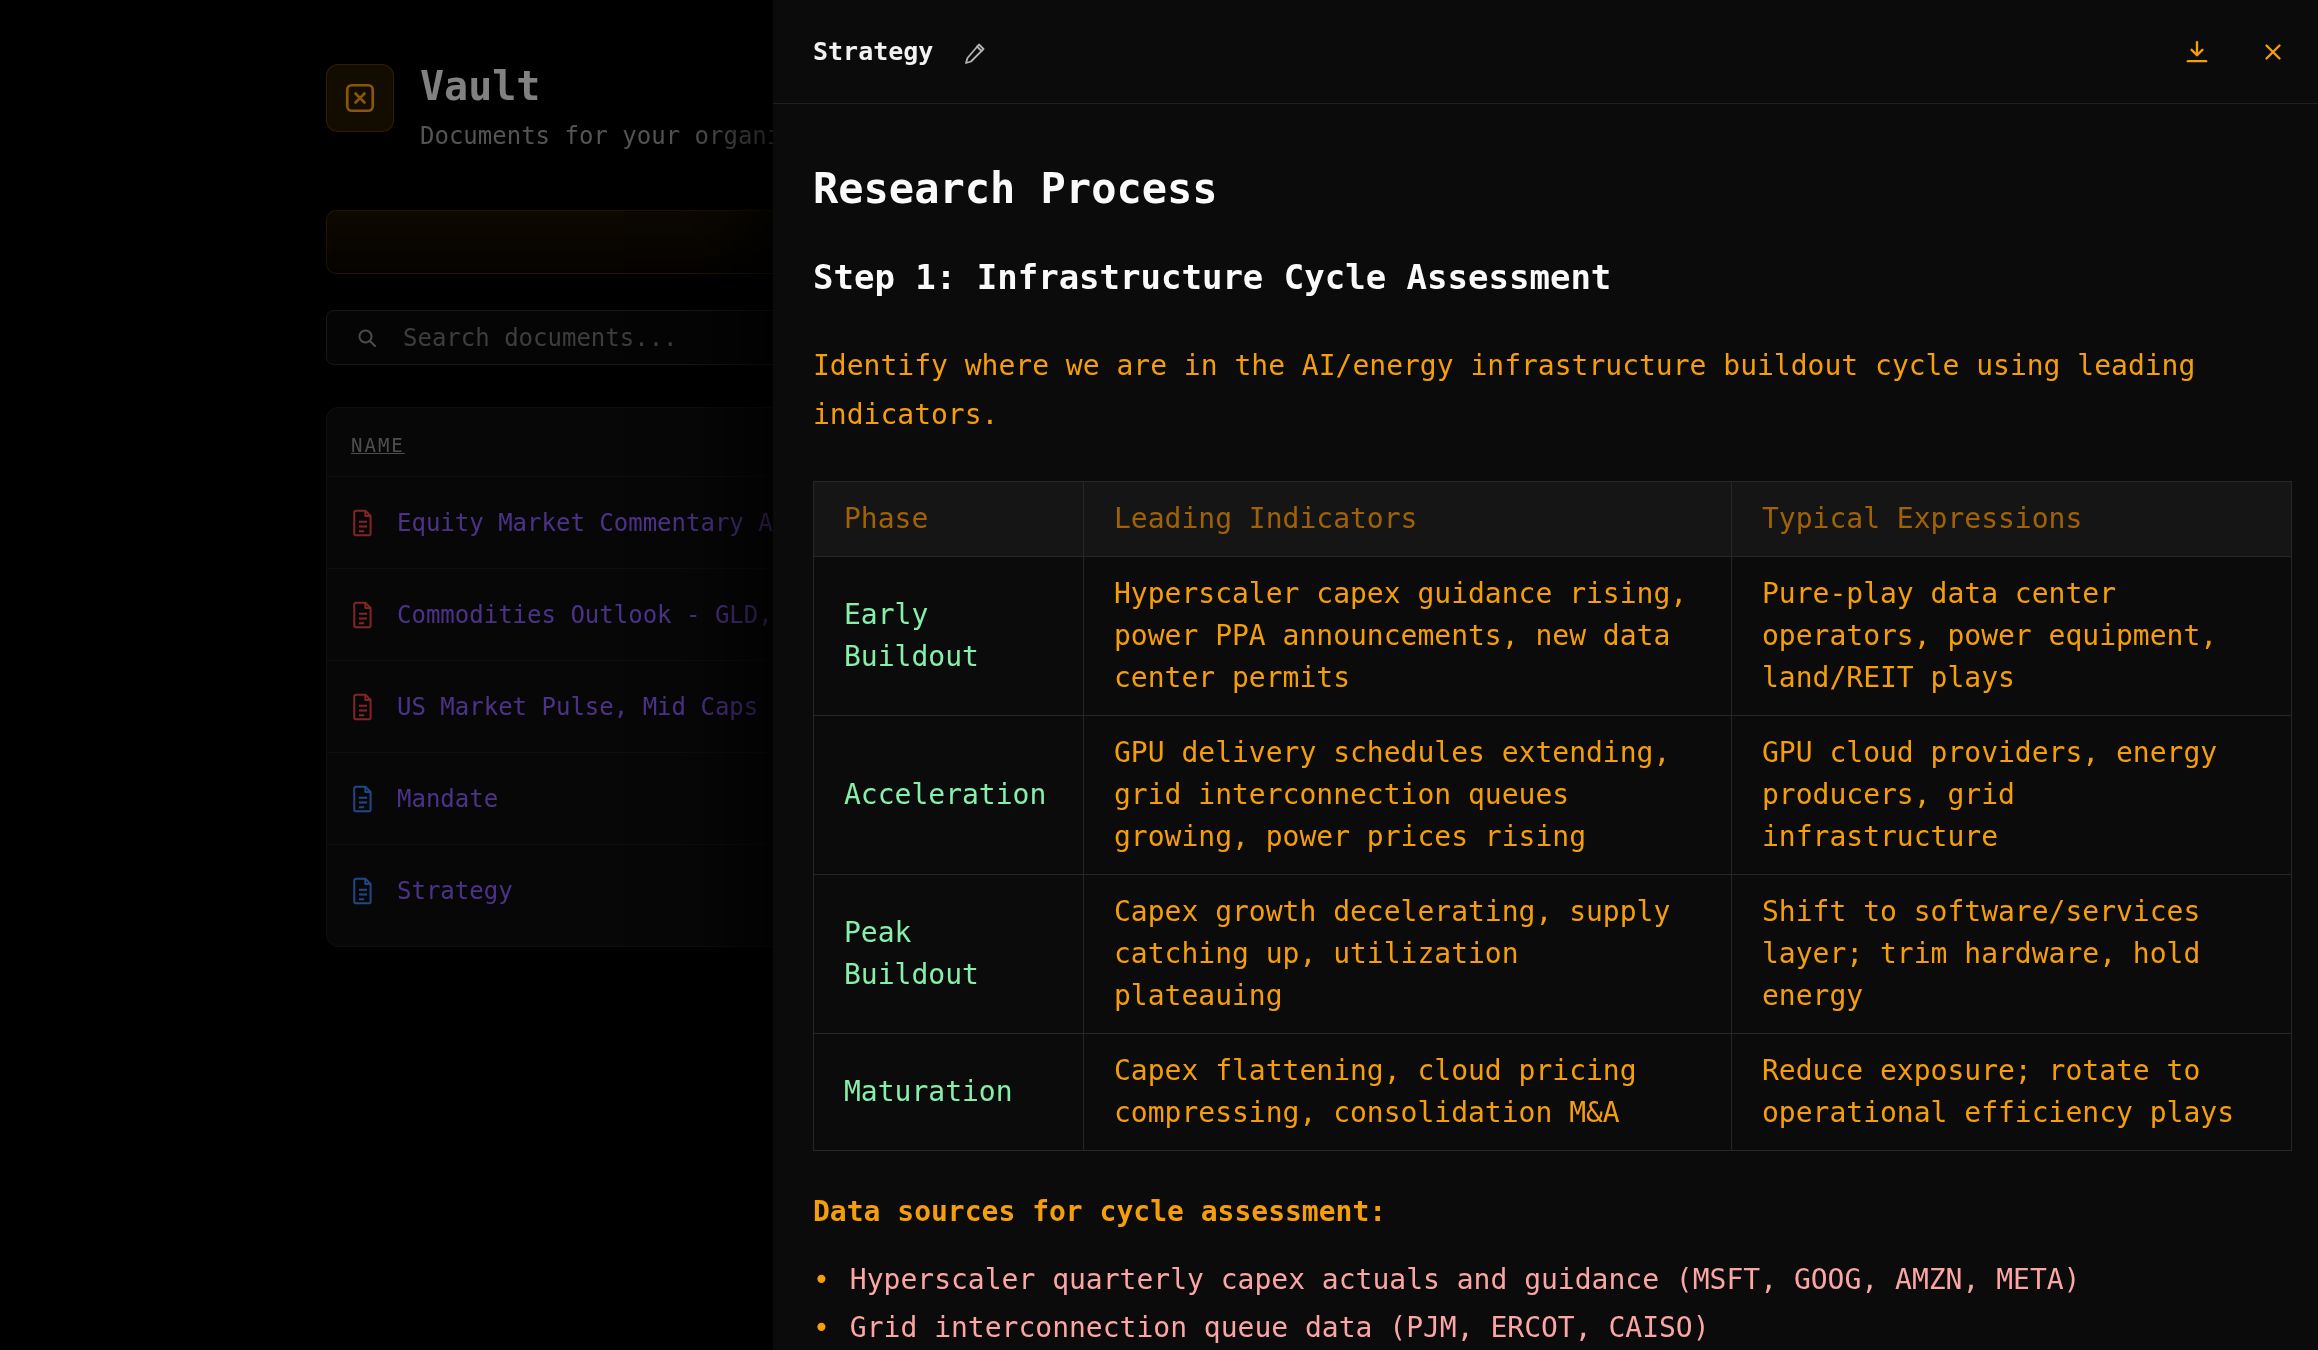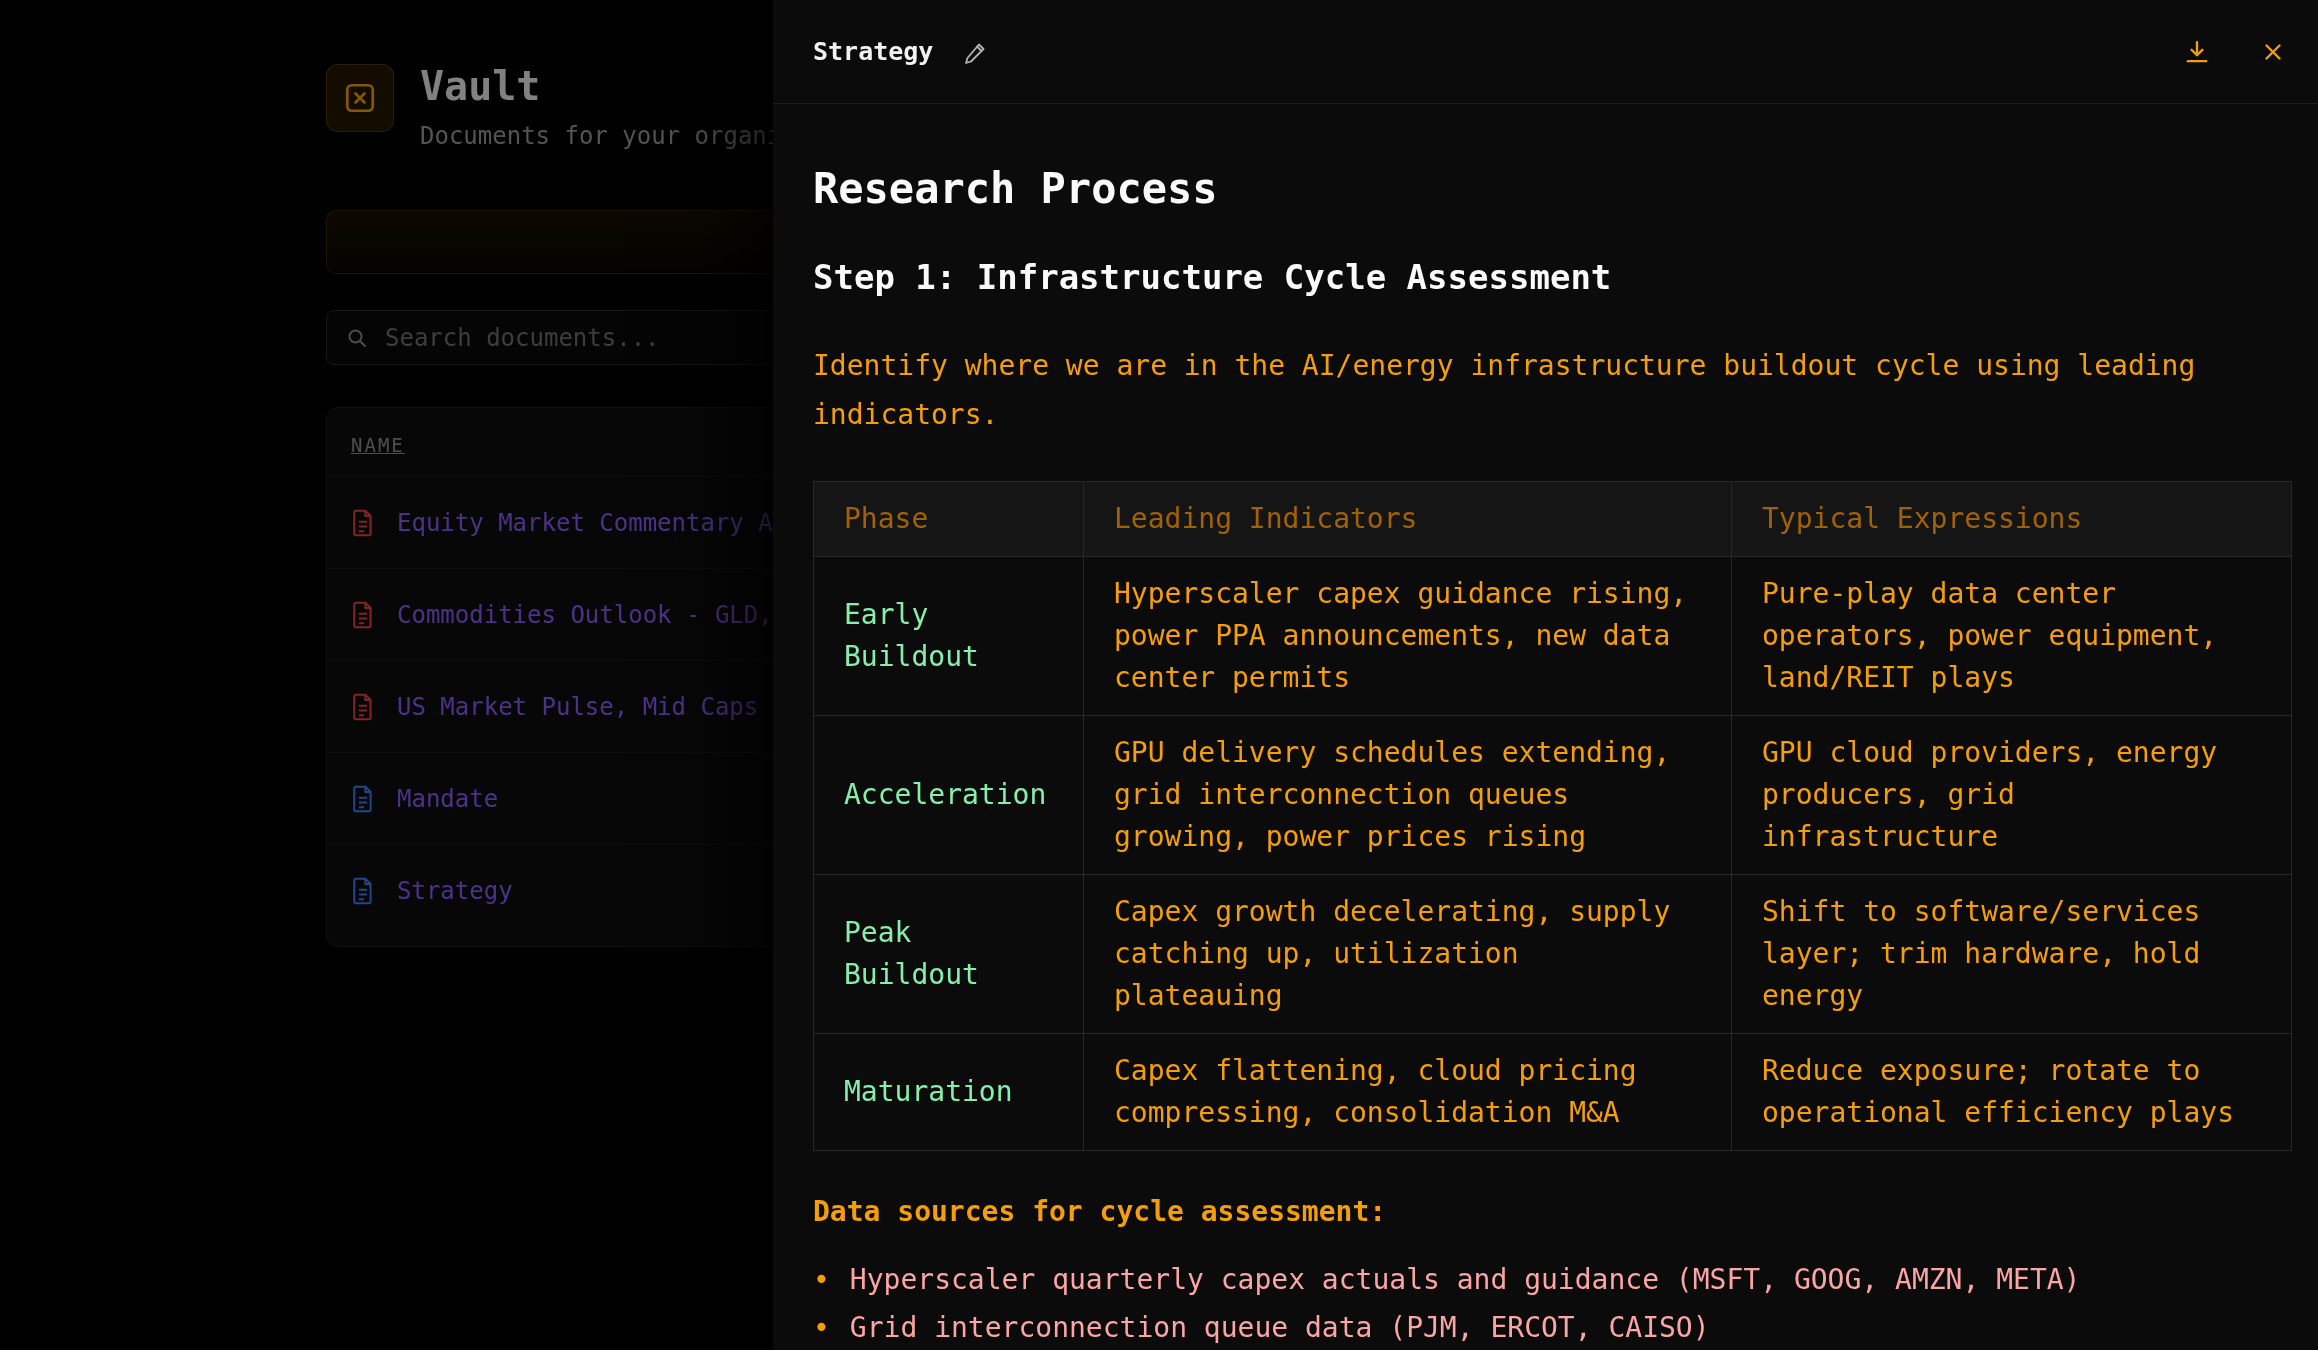--- a/index.html
+++ b/index.html
@@ -14,21 +14,21 @@
     display:flex; align-items:center; justify-content:center; }
   .vault-title { font-size:40px; font-weight:bold; color:#ececec; line-height:1.1; }
   .vault-subtitle { margin-top:14px; font-size:24px; color:#9a9a9a; white-space:nowrap; }
 
   .highlight-panel { margin-top:60px; width:560px; height:64px; border-radius:10px;
     background:linear-gradient(180deg, rgba(245,158,11,0.10), rgba(245,158,11,0.04));
     border:1px solid rgba(245,158,11,0.18); }
 
   .search-box { margin-top:36px; width:560px; height:55px; border:1px solid #2b2b2b;
     border-radius:8px; background:#0a0a0a; display:flex; align-items:center;
-    gap:16px; padding:0 18px; }
+    gap:24px; padding:0 28px; }
   .search-box input { flex:1; background:transparent; border:none; outline:none;
     color:#d4d4d4; font-size:24px; font-family:"DejaVu Sans Mono", monospace; }
   .search-box input::placeholder { color:#6f6f6f; }
 
   .doc-panel { margin-top:42px; width:560px; background:#0e0e0e;
     border:1px solid #1c1c1c; border-radius:12px; padding:14px 0 10px; }
   .col-header { padding:12px 24px 20px; font-size:19px; letter-spacing:2px;
     color:#8f8f8f;text-decoration:underline; }
   .doc-item { display:flex; align-items:center; gap:22px; padding:0 24px; height:92px;
     border-top:1px solid #1b1b1b; color:#8b5cf6; font-size:24px; white-space:nowrap;

